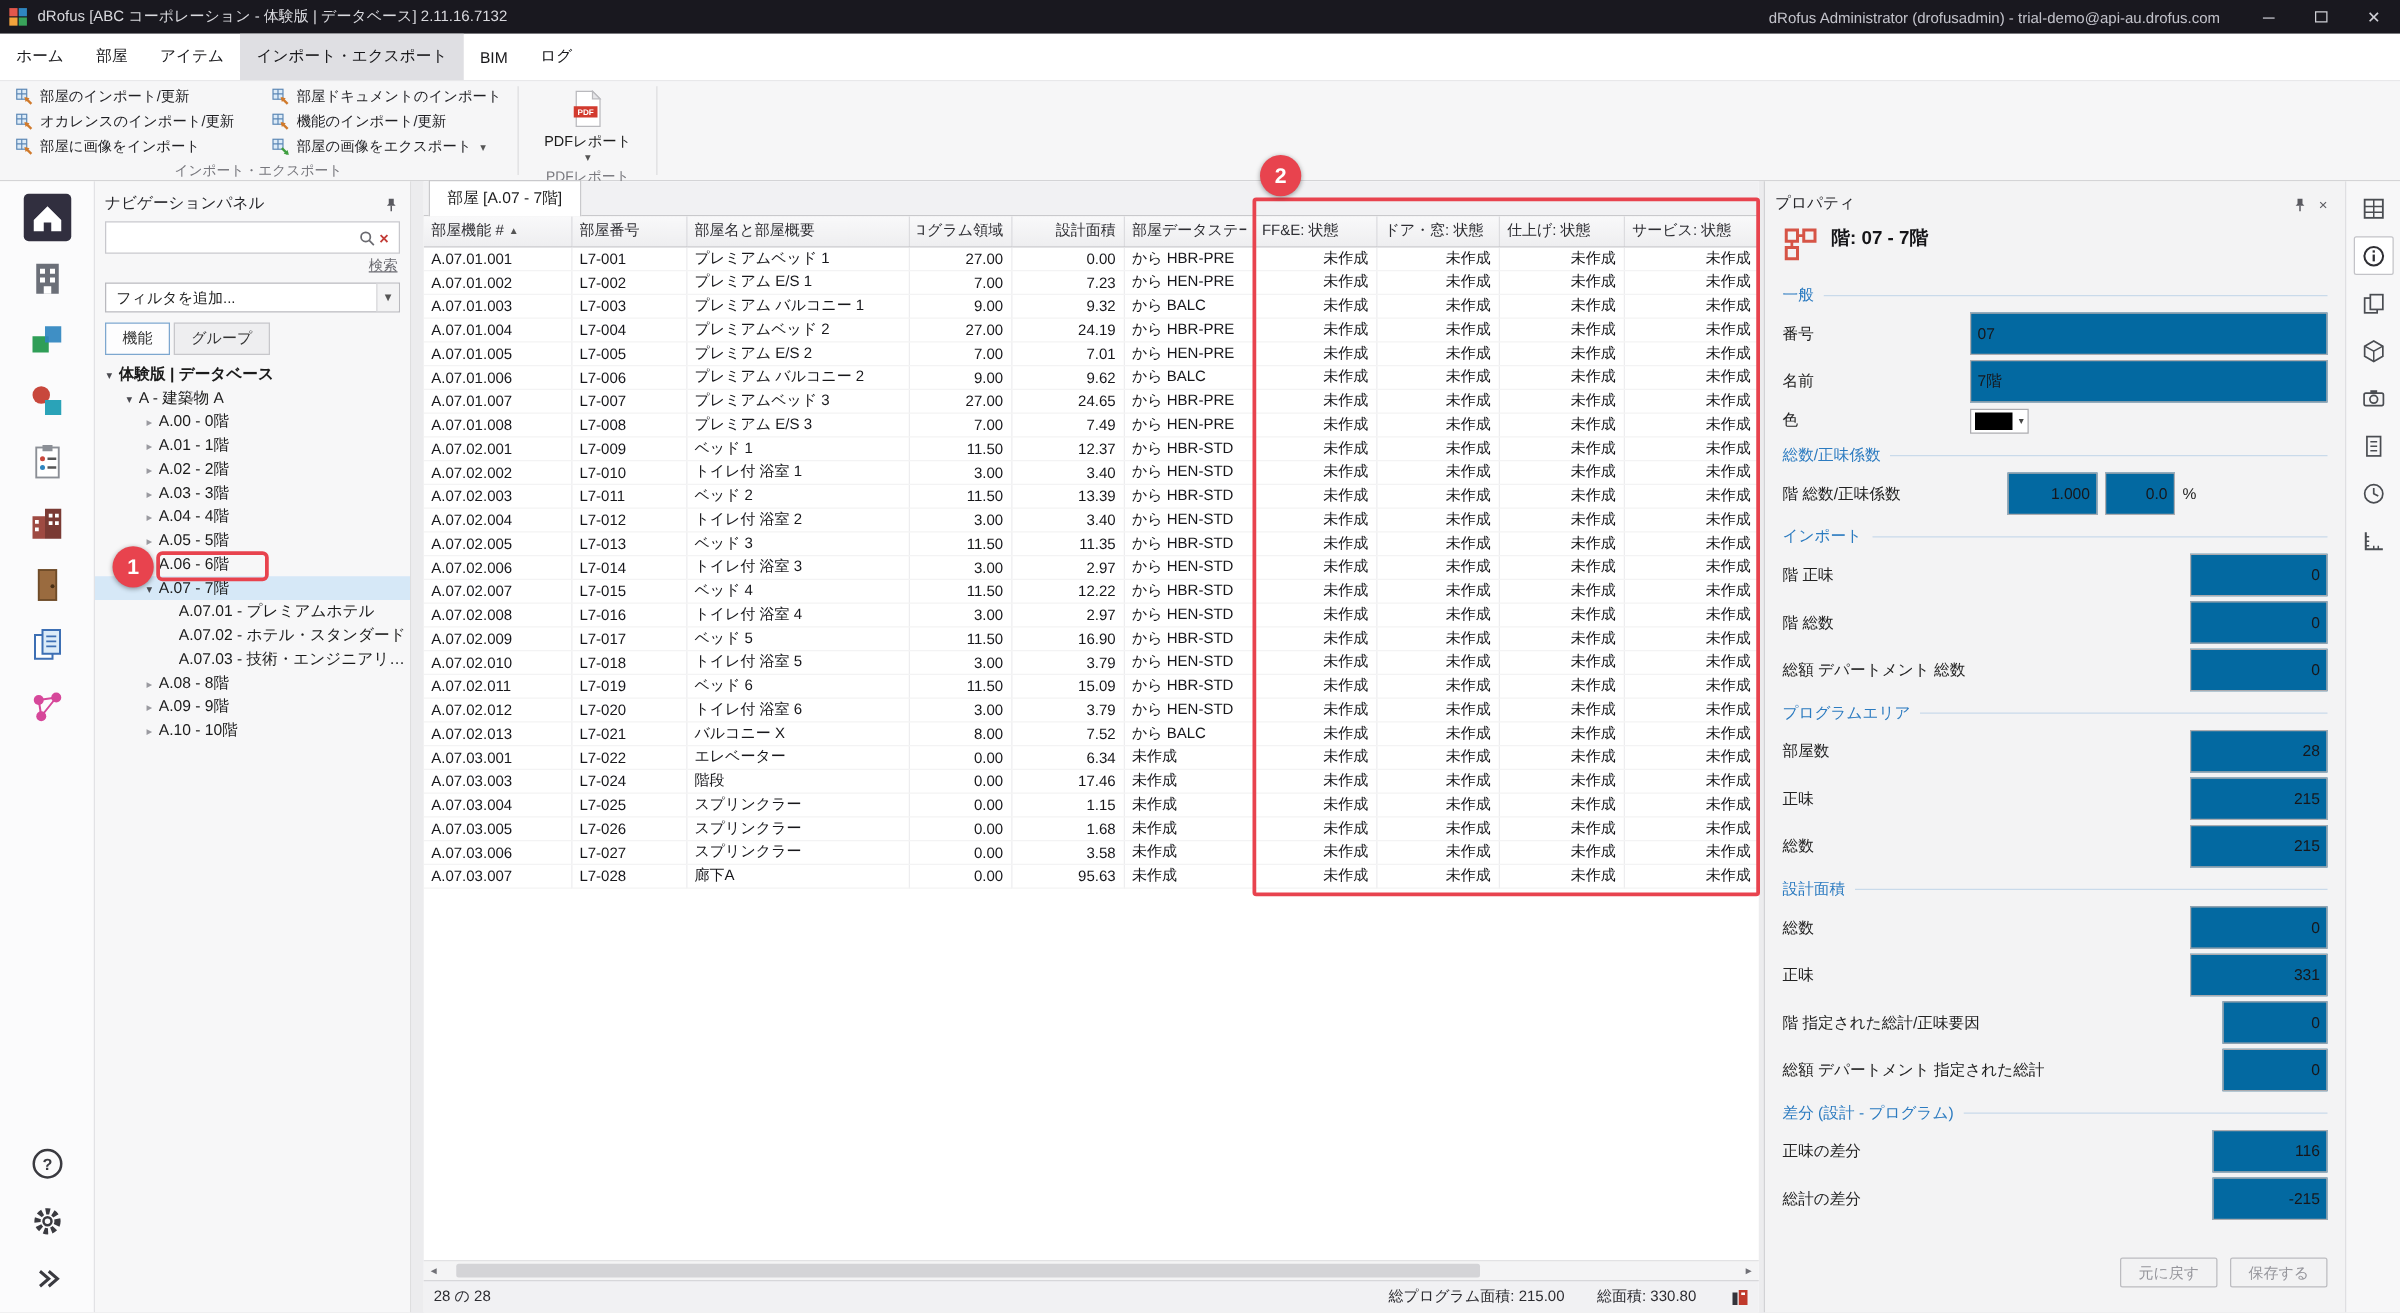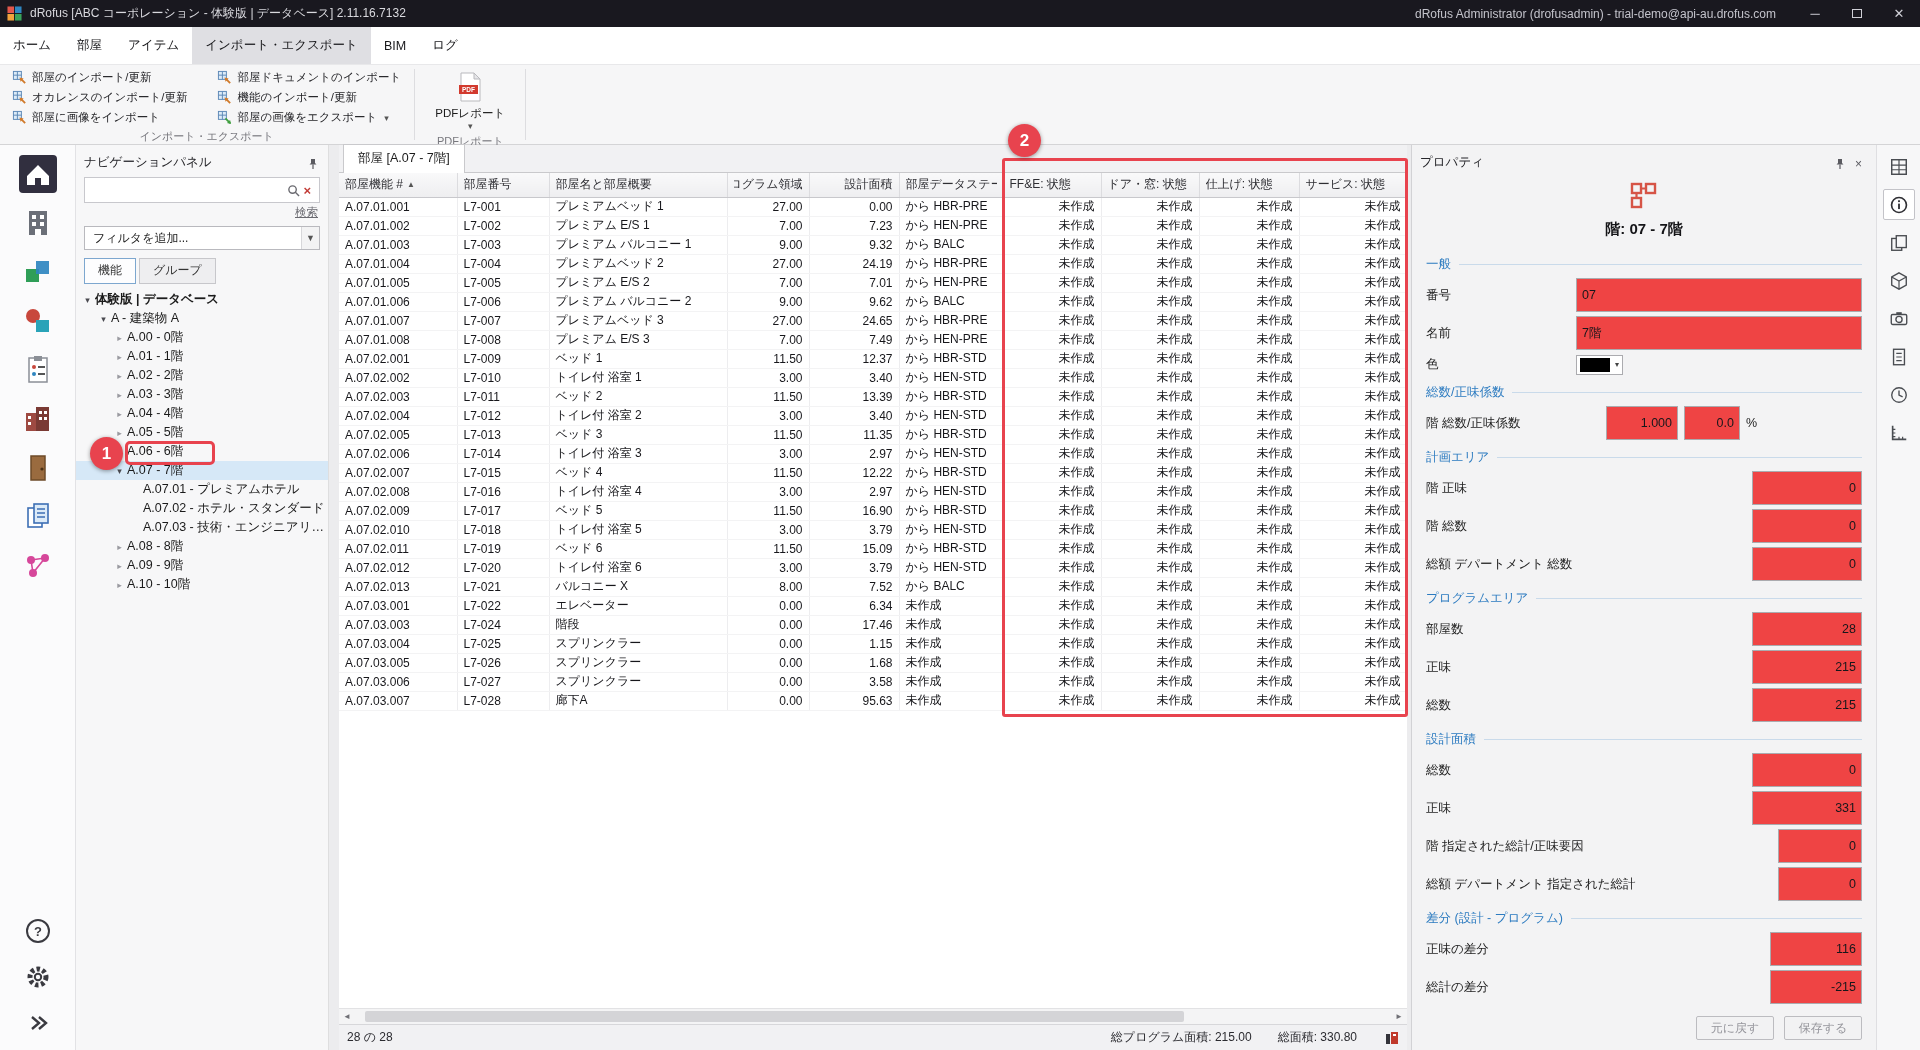--- a/index.html
+++ b/index.html
@@ -92,31 +92,31 @@
   .hs-track { flex:1; position:relative; }
   .hs-thumb { position:absolute; top:2px; bottom:2px; left:1%; width:79%; background:#d4d4d7; border-radius:2px; cursor:grab; }
 
   .statusbar { height:26px; background:#f1f1f3; border-top:1px solid #d7d7da; display:flex; align-items:center; padding:0 8px; font-size:12px; color:#2b2b30; flex:0 0 auto; }
   .sb-right { margin-left:auto; display:flex; align-items:center; gap:26px; }
   .sb-icon { width:14px; height:14px; display:inline-flex; margin-left:2px; }
 
   
   .props { width:465px; background:#f3f3f4; border-left:1px solid #d2d2d5; display:flex; flex-direction:column; }
   .props-body { flex:1; padding:4px 14px 10px; display:flex; flex-direction:column; overflow:hidden; }
-  .props-title-row { display:flex; align-items:center; gap:9px; margin:6px 0 8px;flex-direction:column; }
+  .props-title-row { display:flex; align-items:flex-start; gap:9px; margin:6px 0 8px; }
   .props-title-row .pt-icon { width:30px; height:30px; display:inline-flex; }
   .props-title { font-size:15px; font-weight:bold; color:#151518; }
   .prop-section-title { display:flex; align-items:center; gap:8px; margin:9px 0 5px; color:#2c7bc0; font-size:12.5px; }
   .prop-section-rule { flex:1; height:1px; background:#c9daea; }
   .prop-row { display:flex; align-items:center; margin:4px 0; min-height:21px; }
   .prop-label { font-size:12.5px; color:#222; }
   .prop-label.w150 { width:150px; flex:0 0 auto; }
   .prop-label.w180 { width:180px; flex:0 0 auto; }
   .prop-label.grow { flex:1; padding-right:8px; }
-  .prop-input { height:21px; border:1px solid #ababaf; background:#ef4444; font-size:12.5px; font-family:inherit; padding:16px 5px; color:#17171b; outline:none; }
+  .prop-input { height:21px; border:1px solid #ababaf; background:#0369a1; font-size:12.5px; font-family:inherit; padding:16px 5px; color:#17171b; outline:none; }
   .prop-input.wide { flex:1; }
   .prop-input.num { width:110px; text-align:right; flex:0 0 auto; }
   .prop-input.num-sm { width:84px; text-align:right; flex:0 0 auto; }
   .prop-input.num-md { width:92px; text-align:right; flex:0 0 auto; }
   .prop-input.d1 { width:72px; text-align:right; flex:0 0 auto; }
   .prop-input.d2 { width:56px; text-align:right; flex:0 0 auto; margin-left:6px; }
   .dual-suffix { font-size:12.5px; margin-left:6px; color:#222; }
   .dual-gap { width:120px; flex:0 0 auto; }
   .color-swatch { display:inline-flex; align-items:center; border:1px solid #ababaf; background:#fff; height:20px; cursor:pointer; }
   .color-swatch .sw { width:30px; height:14px; background:#000; margin:0 2px 0 3px; display:inline-block; }
@@ -960,21 +960,21 @@
               <span class="prop-section-rule" data-name="section-rule"></span>
             </div>
             <div class="prop-row" data-name="property-row">
               <span class="prop-label w180" data-name="property-label">階 総数/正味係数</span>
               <input class="prop-input d1" data-name="property-input" readonly="" value="1.000" style="">
               <input class="prop-input d2" data-name="property-input" readonly="" value="0.0" style="">
               <span class="dual-suffix" data-name="unit-label">%</span>
               <span class="dual-gap"></span>
             </div>
             <div class="prop-section-title" data-name="section-title-2">
-              <span data-name="section-title-text">計画エリア</span>
+              <span data-name="section-title-text">インポート</span>
               <span class="prop-section-rule" data-name="section-rule"></span>
             </div>
             <div class="prop-row" data-name="property-row">
               <span class="prop-label grow" data-name="property-label">階 正味</span>
               <input class="prop-input num" data-name="property-input" readonly="" value="0" style="">
             </div>
             <div class="prop-row" data-name="property-row">
               <span class="prop-label grow" data-name="property-label">階 総数</span>
               <input class="prop-input num" data-name="property-input" readonly="" value="0" style="">
             </div>

